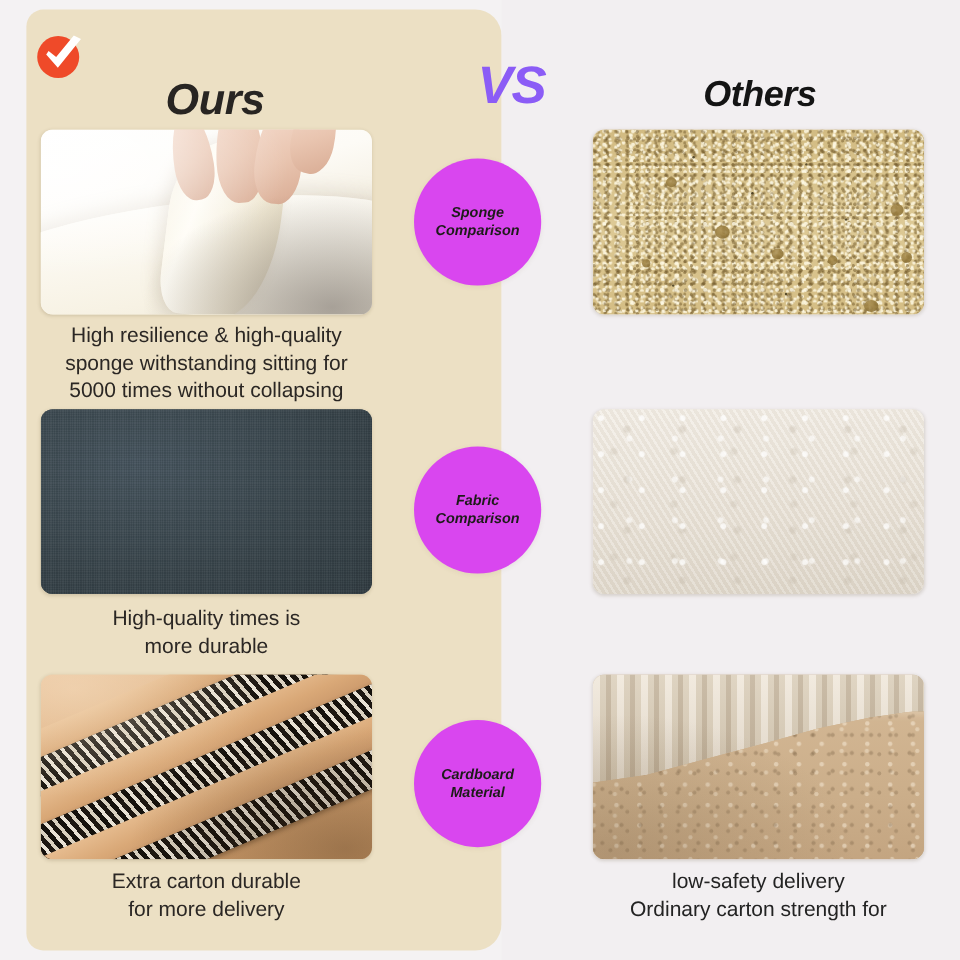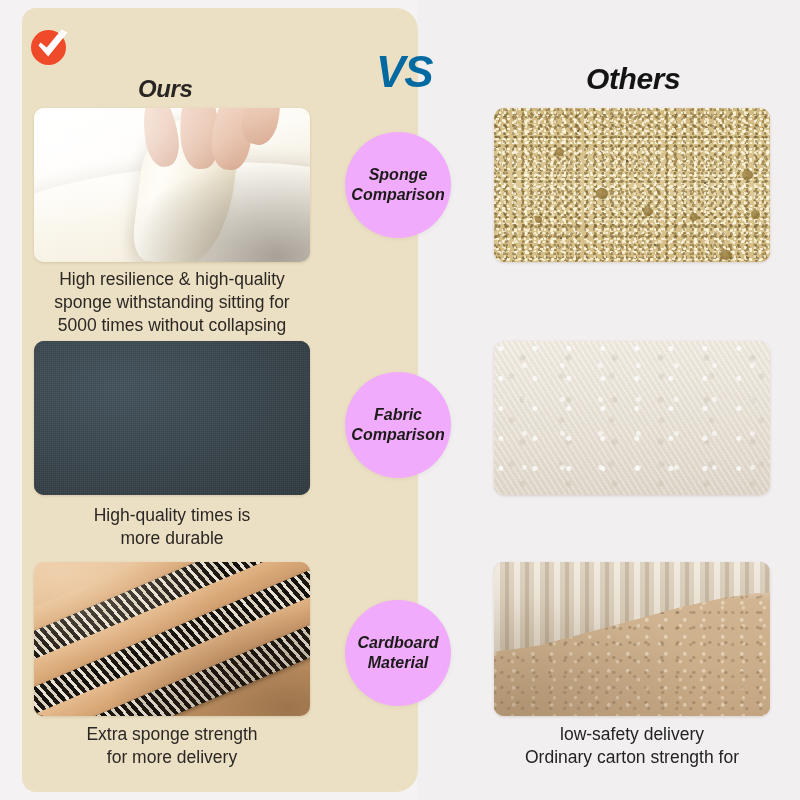--- a/index.html
+++ b/index.html
@@ -65,34 +65,34 @@
   .heading {
     position: absolute;
     font-weight: bold;
     font-style: italic;
     color: #282522;
     letter-spacing: -0.4px;
     white-space: nowrap;
   }
   .heading-ours {
     left: 138px;
-    top: 75px;
-    font-size: 24px;
+    top: 62px;
+    font-size: 36px;
   }
   .heading-others {
     left: 586px;
     top: 62px;
     font-size: 30px;
     color: #141414;
   }
   .heading-vs {
-    left: 376px;
+    left: 398px;
     top: 47px;
     font-size: 44px;
-    color: #0369a1;
+    color: #8b5cf6;
     letter-spacing: -1px;
     z-index: 30;
   }
 
   
   .media {
     position: absolute;
     border-radius: 10px;
     overflow: hidden;
     box-shadow: 0 1px 3px rgba(90, 70, 40, 0.18);
@@ -117,28 +117,28 @@
   .cap1r { top: 276px; }
   .cap2 { top: 504px; }
   .cap3 { top: 723px; }
 
   
   .cbadge {
     position: absolute;
     width: 106px;
     height: 106px;
     border-radius: 50%;
-    background: #f0abfc;
+    background: #d946ef;
     display: flex;
     align-items: center;
     justify-content: center;
     text-align: center;
     font-weight: bold;
     font-style: italic;
-    font-size: 16px;
+    font-size: 12px;
     line-height: 1.22;
     color: #1d1b19;
     z-index: 20;
     box-shadow: 0 1px 4px rgba(120, 100, 70, 0.10);
   }
   .cbadge-1 { left: 345px; top: 132px; }
   .cbadge-2 { left: 345px; top: 372px; }
   .cbadge-3 { left: 345px; top: 600px; }
 
   
@@ -426,21 +426,21 @@
     </div>
   </div>
   <div class="media media-r row3">
     <div class="tex-torn">
       <div class="flutes"></div>
       <div class="tear"></div>
       <div class="shade"></div>
     </div>
   </div>
   <div class="caption caption-l cap3">
-    <div>Extra sponge strength</div>
+    <div>Extra carton durable</div>
     <div>for more delivery</div>
   </div>
   <div class="caption caption-r cap3">
     <div>low-safety delivery</div>
     <div>Ordinary carton strength for</div>
   </div>
 
   <div class="cbadge cbadge-1">
     <span>
       <span>Sponge</span><br>

